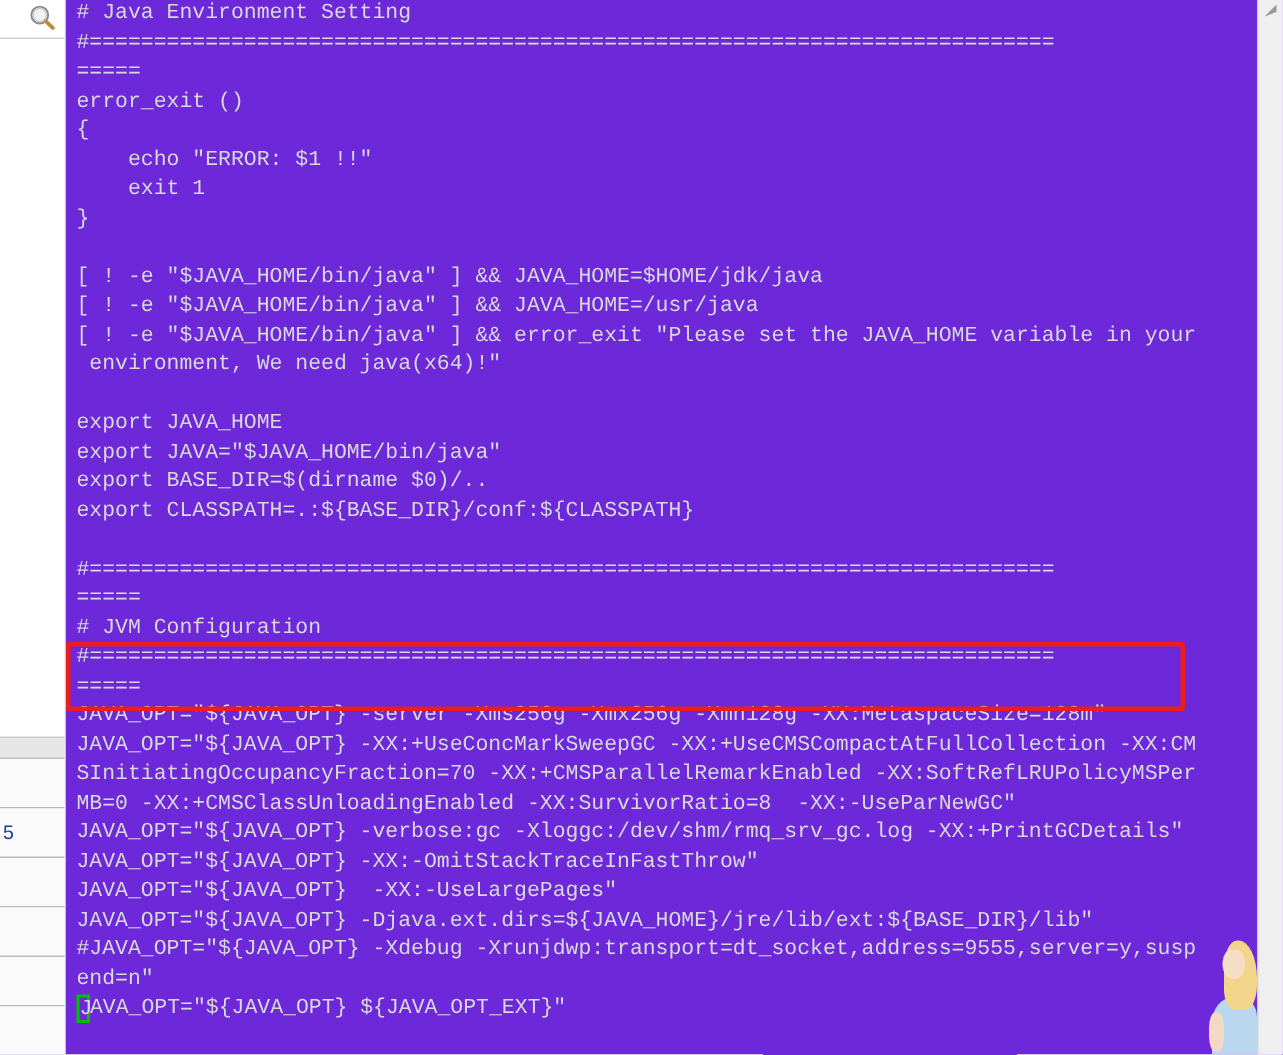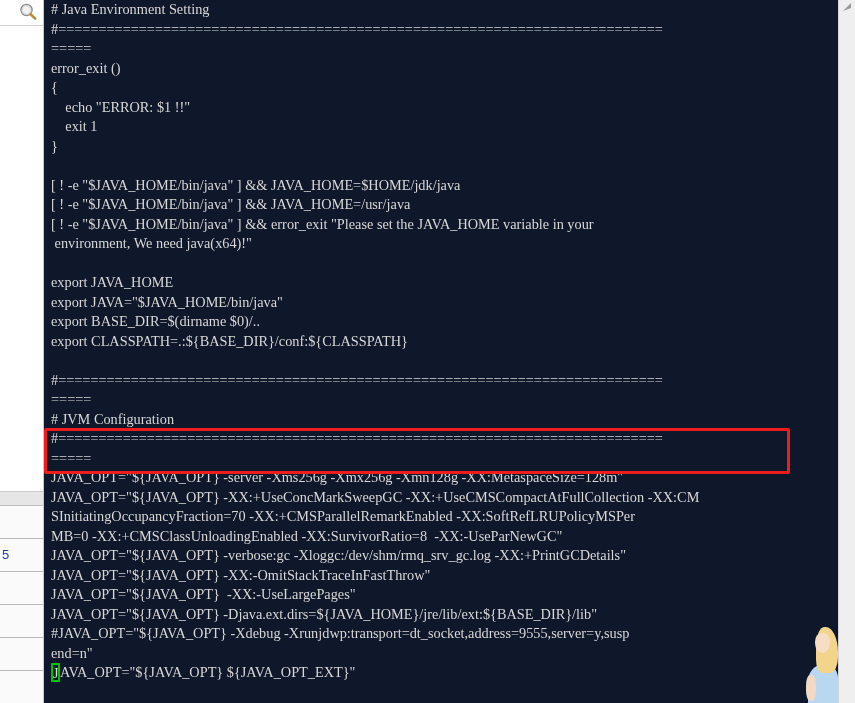--- a/index.html
+++ b/index.html
@@ -77,23 +77,23 @@
     background: #fafafa;
   }
 
   
   .terminal {
     position: absolute;
     left: 44px;
     top: 0;
     width: 794px;
     height: 703px;
-    background: #0f172a;
-    overflow: hidden;
-    font-family: Liberation Serif, serif;
+    background: #6d28d9;
+    overflow: hidden;
+    font-family: Liberation Mono, monospace;
     font-size: 14.3px;
     line-height: 19.5px;
     color: #d8d8d8;
     white-space: pre;
     letter-spacing: 0px;
   }
   .term-inner {
     position: absolute;
     left: 7px;
     top: 0px;

